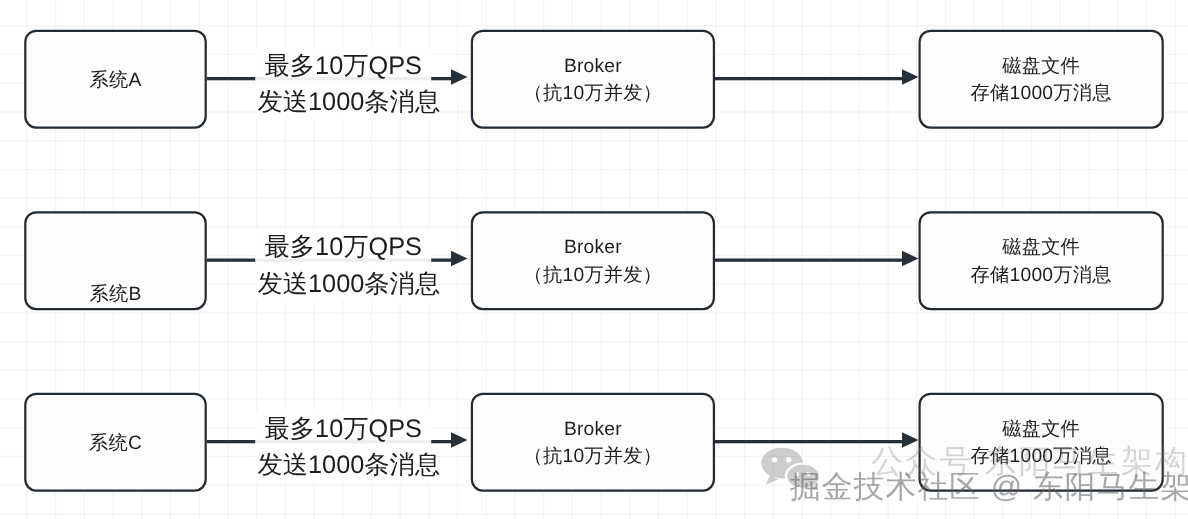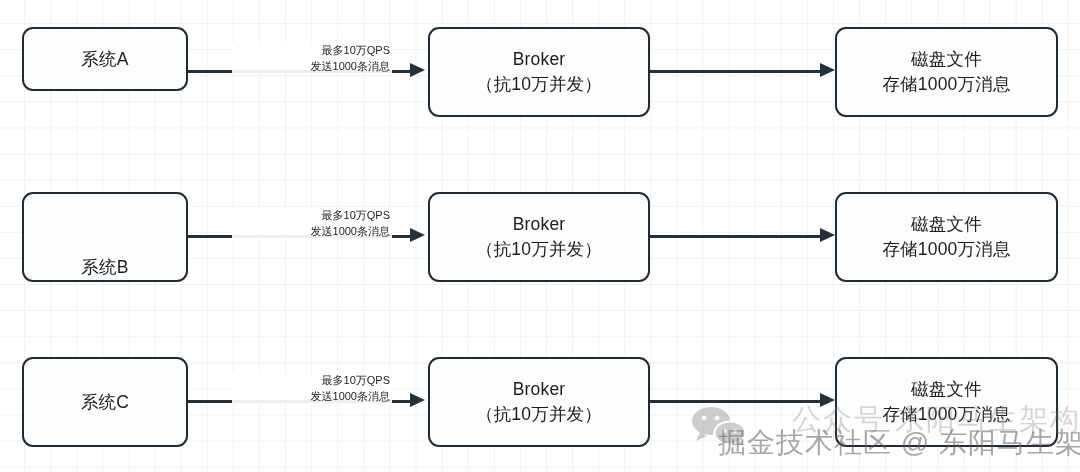--- a/index.html
+++ b/index.html
@@ -57,23 +57,23 @@
     width: 0;
     height: 0;
     border-top: 7.5px solid transparent;
     border-bottom: 7.5px solid transparent;
     border-left: 15px solid #24303a;
   }
 
   
   .edge-label {
     position: absolute;
-    text-align: right;
+    text-align: center;
     color: #1d1d20;
-    font-size: 11px;
+    font-size: 23px;
     line-height: 1.43;
     white-space: nowrap;
     background: rgba(255,255,255,0.92);
     padding: 0 2px;
   }
   .edge-label span { display: block; }
 
   
   #watermark {
     position: absolute;
@@ -109,21 +109,21 @@
     width: 60px;
     height: 40px;
     opacity: 0.33;
   }
 </style>
 </head>
 <body>
 
 <div id="canvas">
 
-  <div class="node" style="left:22px; top:27px; width:166px; height:64px;">
+  <div class="node" style="left:22px; top:27px; width:166px; height:90px;">
     <span>系统A</span>
   </div>
 
   <div class="conn" style="left:188px; top:70px; width:224px;"></div>
   <div class="arrowhead" style="left:410px; top:63px;"></div>
 
   <div class="edge-label" style="left:232px; top:43px; width:156px;">
     <span>最多10万QPS</span>
     <span>发送1000条消息</span>
   </div>

